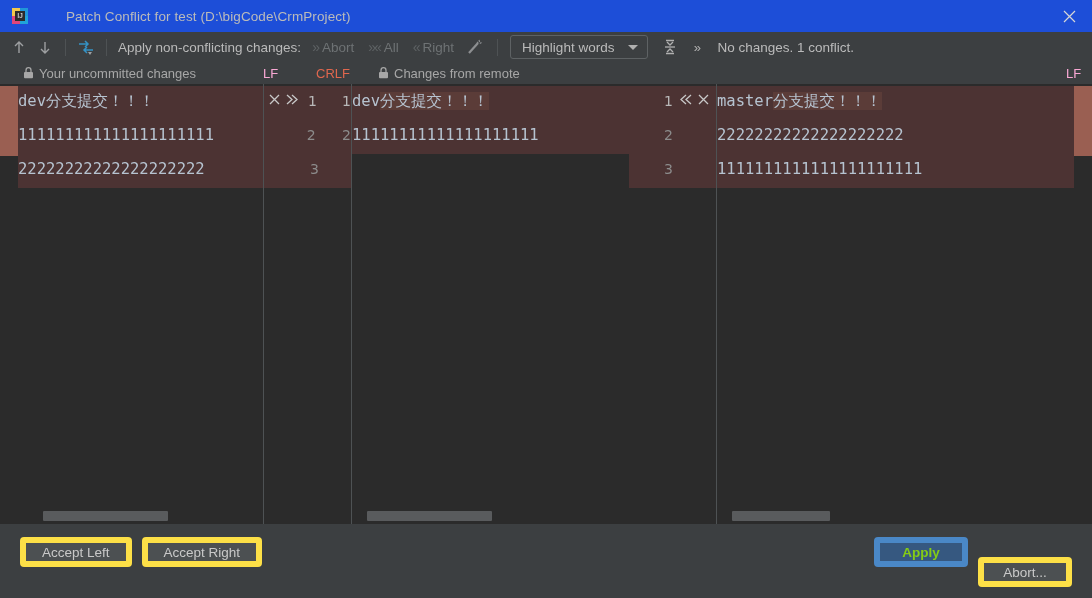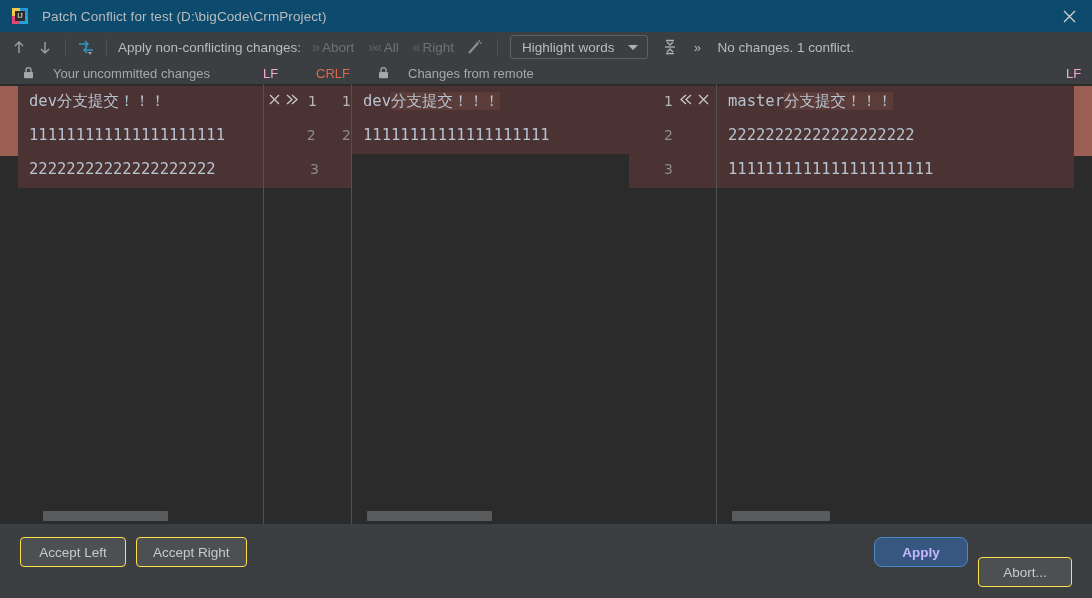--- a/index.html
+++ b/index.html
@@ -6,23 +6,23 @@
   html, body {
     width: 1092px; height: 598px;
     background: #3c3f41;
     font-family: "Liberation Sans", sans-serif;
     overflow: hidden;
     -webkit-font-smoothing: antialiased;
   }
 
   
   .titlebar {
-    height: 32px; background: #0c4a6e;
+    height: 32px; background: #1d4ed8;
     display: flex; align-items: center;
-    padding: 0 8px 0 12px; position: relative;
+    padding: 0 8px 0 12px; position: relative; gap: 24px;
   }
   .app-icon {
     width: 16px; height: 16px; margin-right: 14px;
     position: relative; flex: none;
   }
   .app-icon .q1,.app-icon .q2,.app-icon .q3,.app-icon .q4 { position: absolute; }
   .app-icon .q1 { left:0; top:0; width:8px; height:8px; background:#f2c94c; }
   .app-icon .q2 { right:0; top:0; width:8px; height:8px; background:#2196d8; }
   .app-icon .q3 { left:0; bottom:0; width:8px; height:8px; background:#e0457b; }
   .app-icon .q4 { right:0; bottom:0; width:8px; height:8px; background:#21a4d8; }
@@ -68,21 +68,21 @@
     width: 0; height: 0; border-left: 5px solid transparent;
     border-right: 5px solid transparent; border-top: 5px solid #b0b0b0;
   }
   .status-text { color: #bbbbbb; font-size: 13.5px; margin-left: 8px; white-space: nowrap; }
 
   
   .headers {
     height: 22px; background: #3c3f41; display: flex;
     align-items: center; font-size: 13px; color: #a7a7a7; position: relative;
   }
-  .hdr-title { display: flex; align-items: center; gap: 19px; }
+  .hdr-title { display: flex; align-items: center; gap: 5px; }
   .lock { color: #a7a7a7; display: inline-flex; }
   .sep-lf   { color: #f9a8d4; font-size: 13px; }
   .sep-crlf { color: #e0674e; font-size: 13px; }
 
   
   .diffbody {
     height: 424px; background: #2b2b2b; display: flex; position: relative;
   }
   .marker-col { width: 18px; background: #2b2b2b; position: relative; flex: none; }
   .marker-col .mk {
@@ -97,21 +97,21 @@
 
   .vsep { width: 1px; background: #4e5254; flex: none; }
 
   .conflict-bg {
     position: absolute; left: 0; right: 0; top: 2px; height: 102px;
     background: #4c3333;
   }
   .codeline {
     position: relative; height: 34px; line-height: 34px;
     font-family: "DejaVu Sans Mono", monospace; font-size: 15.5px;
-    color: #b6c3d0; white-space: nowrap; padding-left: 11px;
+    color: #b6c3d0; white-space: nowrap; padding-left: 0;
   }
   .codeline .hl { background: #5b3c38; }
 
   
   .gut-rows { position: absolute; inset: 0; }
   .gut-fill { position: absolute; left: 0; right: 0; top: 2px; background: #4c3333; }
   .gut-row {
     position: relative; height: 34px; line-height: 34px;
     display: flex; align-items: center; font-size: 14px;
     font-family: "DejaVu Sans", sans-serif;
@@ -127,29 +127,28 @@
     position: absolute; top: 3px; height: 10px; background: #595b5d; border-radius: 1px;
   }
 
   
   .bottombar {
     height: 56px; background: #3c3f41; display: flex; align-items: center;
     padding: 0 20px; gap: 10px;
   }
   .btn {
     height: 30px; min-width: 106px; padding: 0 16px;
-    border: 1px solid #fde047; border-radius: 4px;
+    border: 6px solid #fde047; border-radius: 4px;
     background: #4c5052; color: #c9c9c9; font-size: 13.5px;
     display: flex; align-items: center; justify-content: center;
     font-family: "Liberation Sans", sans-serif;
   }
   .btn.primary {
-    background: #365880; border-color: #4a88c7; color: #c4b5fd; font-weight: bold;
+    background: #365880; border-color: #4a88c7; color: #84cc16; font-weight: bold;
     min-width: 94px;
-    border-radius: 8px;
   }
   .btn.abort { min-width: 94px; margin-top: 40px; }
   .spacer { flex: 1; }
 </style>
 </head>
 <body>
 
 <div class="titlebar">
   <div class="app-icon">
     <div class="q1"></div>

